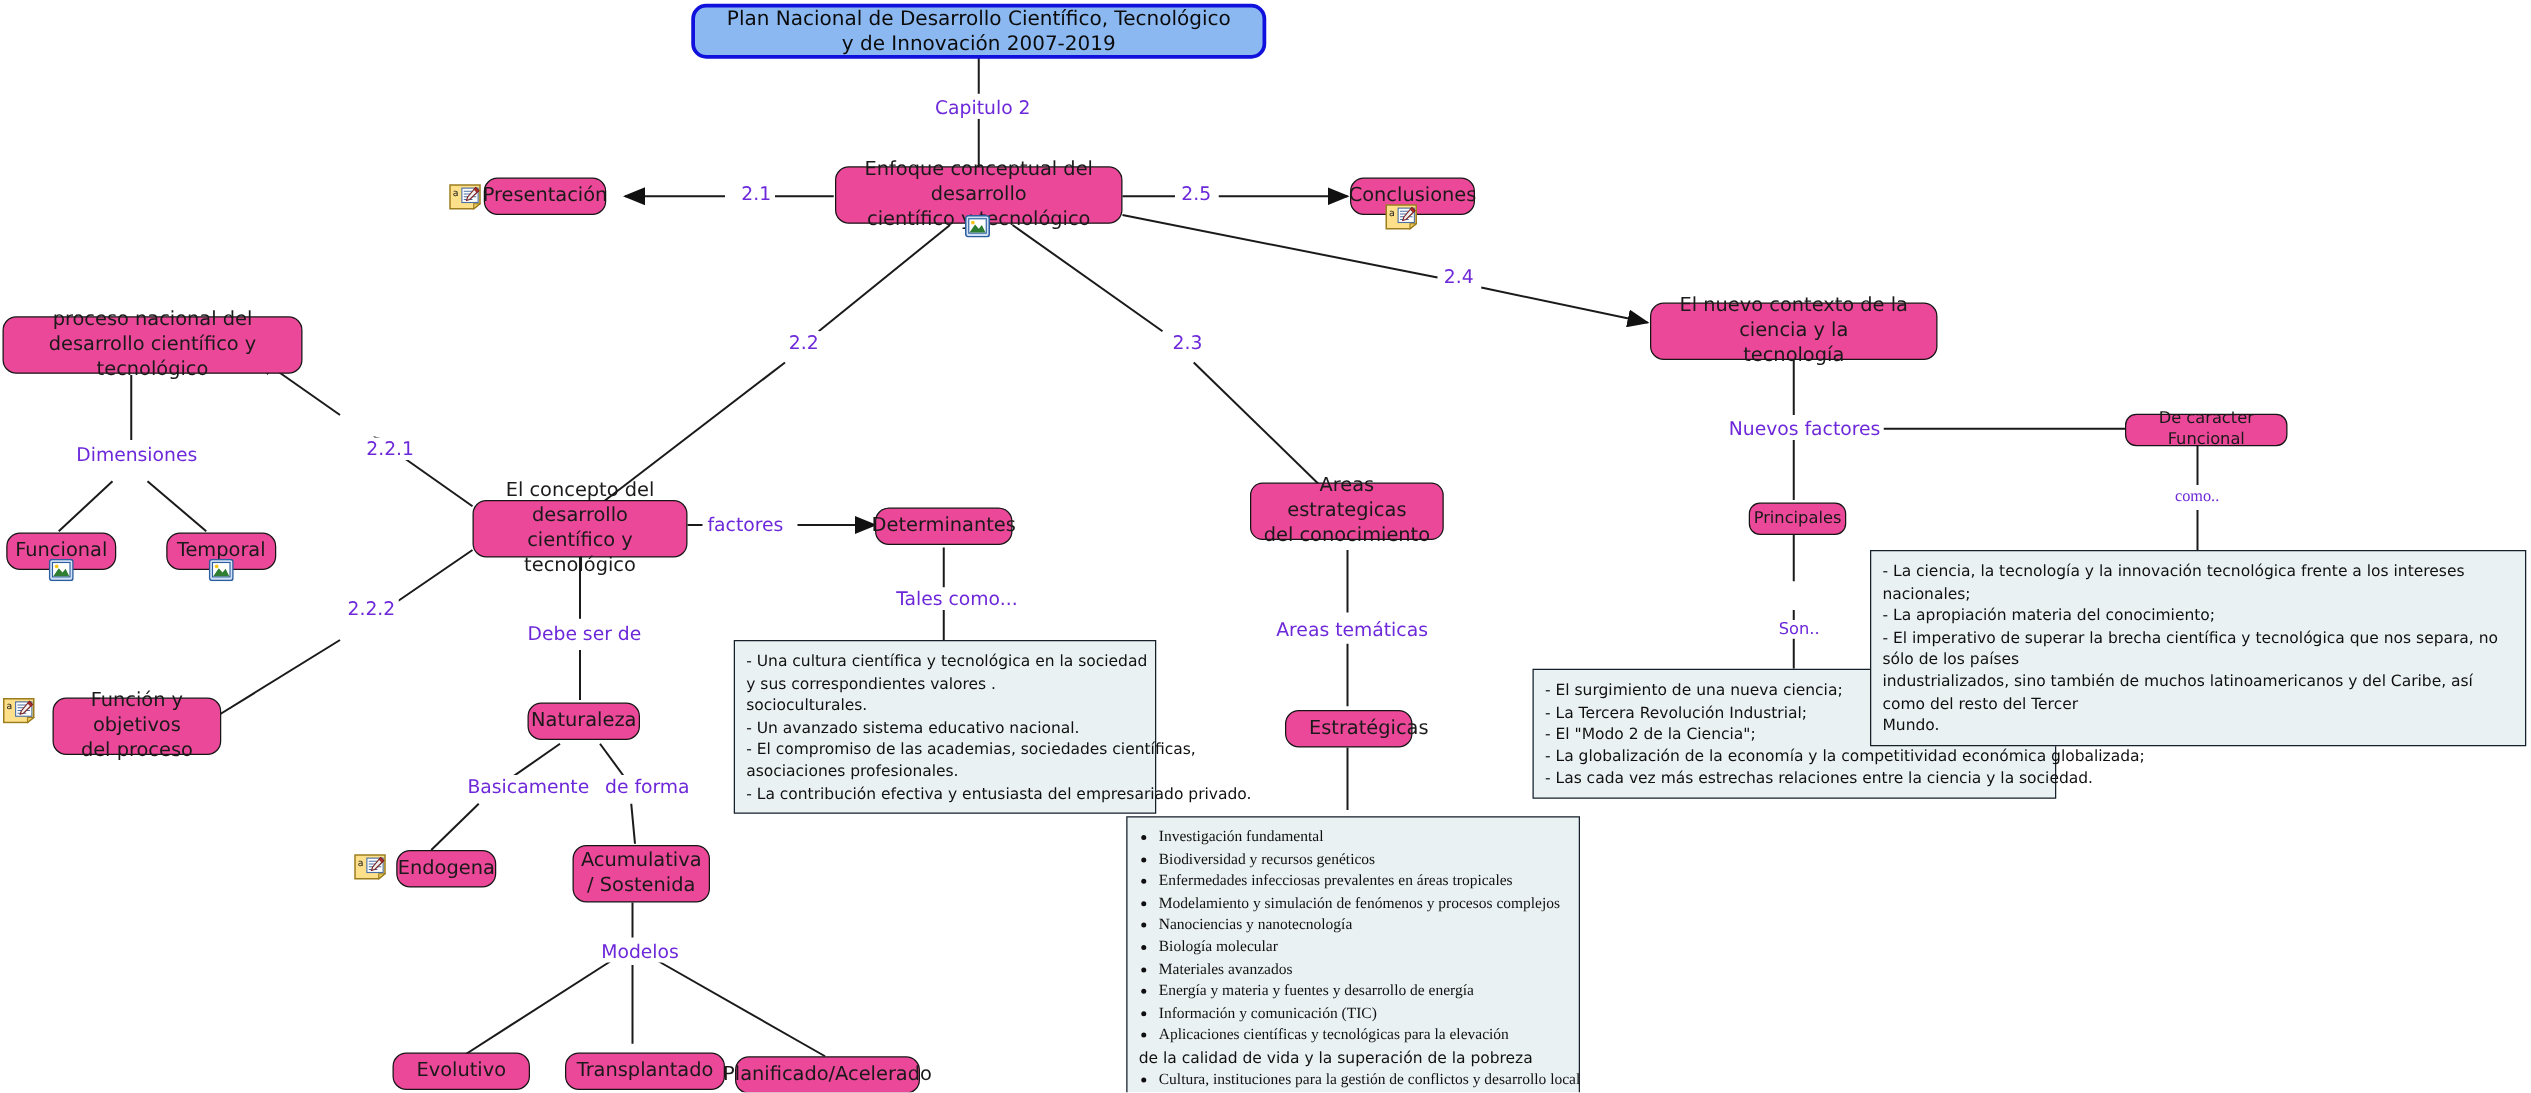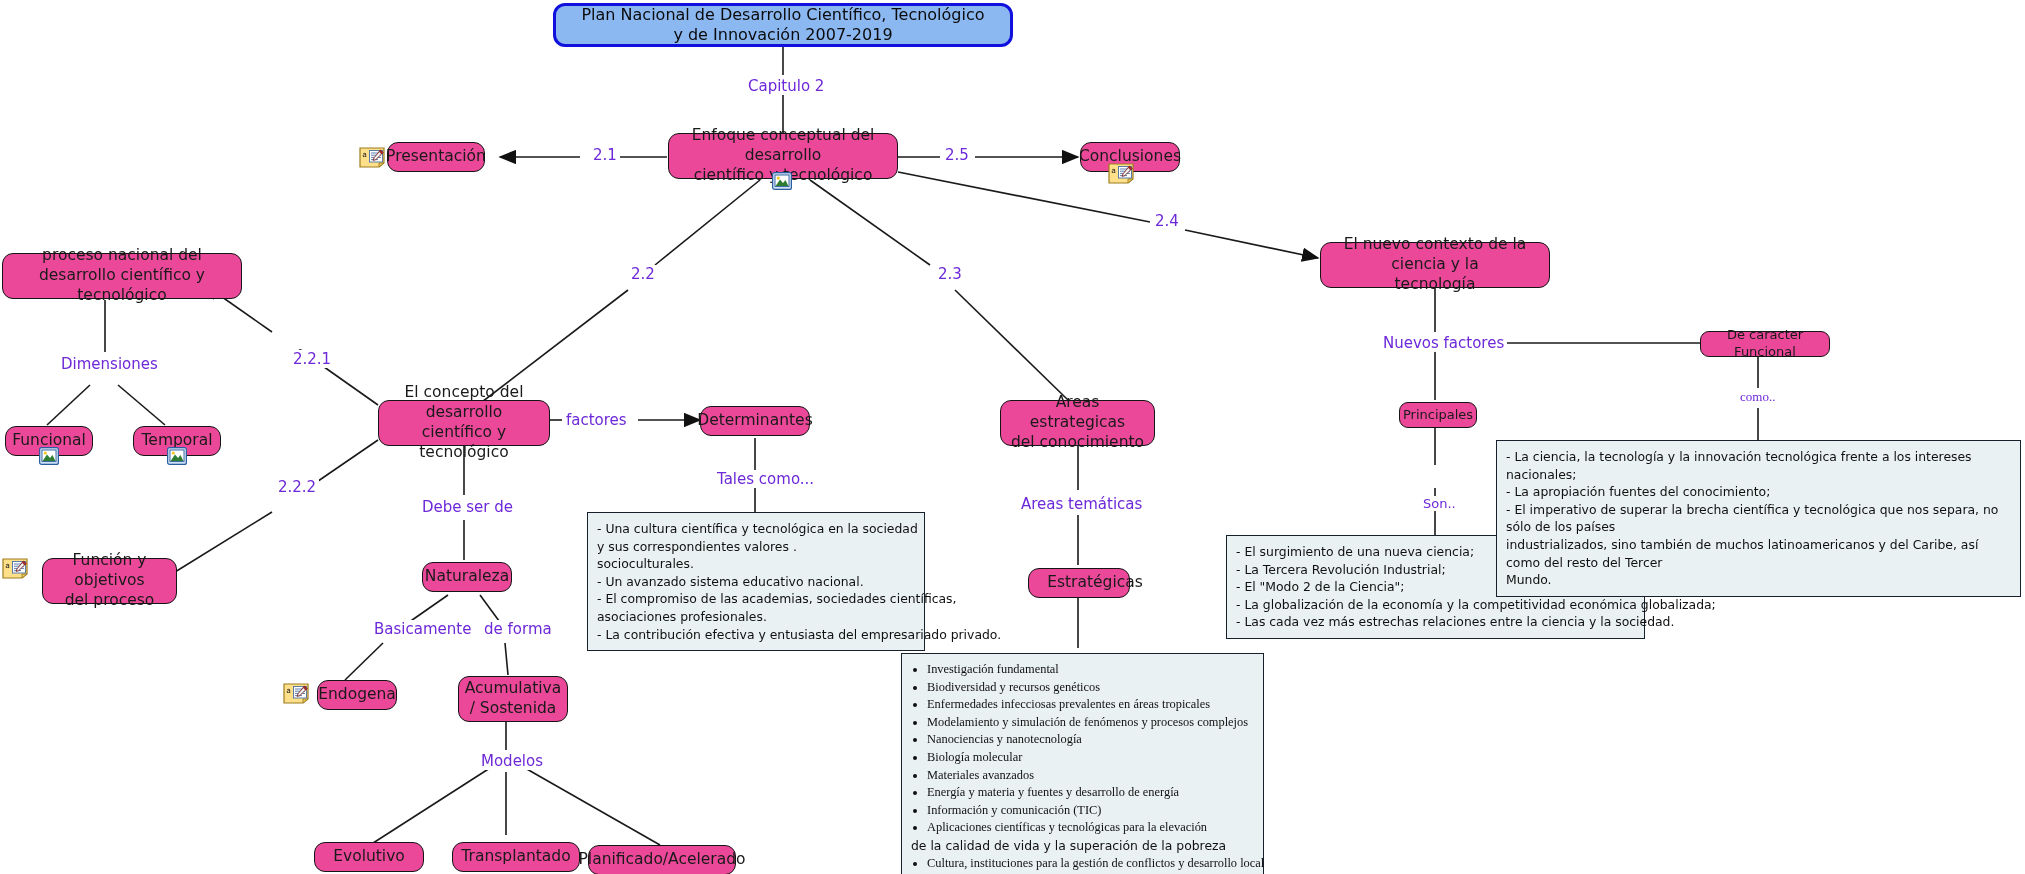--- a/index.html
+++ b/index.html
@@ -321,21 +321,21 @@
       <div>/ Sostenida</div>
     </div>
   </div>
   <div class="elabel" style="left:478px;top:752px;">Modelos</div>
 
   <div class="node" style="left:314px;top:842px;width:110px;height:30px;">Evolutivo</div>
   <div class="node" style="left:452px;top:842px;width:128px;height:30px;">Transplantado</div>
   <div class="node" style="left:588px;top:845px;width:148px;height:30px;">Planificado/Acelerado</div>
 
   <div class="elabel" style="left:935px;top:265px;">2.3</div>
-  <div class="node" style="left:1000px;top:400px;width:155px;height:46px;">
+  <div class="node" style="left:1000px;top:386px;width:155px;height:46px;border-radius:10px;">
     <div>
       <div>Areas estrategicas</div>
       <div>del conocimiento</div>
     </div>
   </div>
   <div class="elabel" style="left:1018px;top:495px;">Areas temáticas</div>
   <div class="node" style="left:1028px;top:568px;width:102px;height:30px;padding-left:40px;">Estratégicas</div>
 
   <div class="panel" style="left:901px;top:653px;width:363px;">
     <ul>
@@ -366,19 +366,19 @@
     <div class="ln">- El "Modo  2  de  la  Ciencia";</div>
     <div class="ln">- La  globalización  de  la  economía  y  la competitividad económica globalizada;</div>
     <div class="ln">- Las cada vez más estrechas relaciones entre la ciencia y la sociedad.</div>
   </div>
 
   <div class="node small" style="left:1700px;top:331px;width:130px;height:26px;">De caracter Funcional</div>
   <div class="elabel sm" style="left:1737px;top:389px;font-family:Liberation Serif, serif;">como..</div>
 
   <div class="panel" style="left:1496px;top:440px;width:525px;">
     <div>- La ciencia, la tecnología y la innovación tecnológica frente a los intereses nacionales;</div>
-    <div>- La apropiación fuentes del conocimiento;</div>
+    <div>- La apropiación materia del conocimiento;</div>
     <div>- El imperativo de superar la brecha científica y tecnológica que nos separa, no sólo de los países</div>
     <div>industrializados, sino también de muchos latinoamericanos y del Caribe, así como del resto del Tercer</div>
     <div>Mundo.</div>
   </div>
 
 </div>
 
 </body></html>

